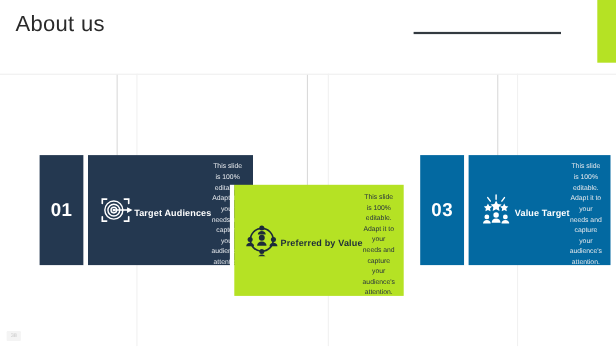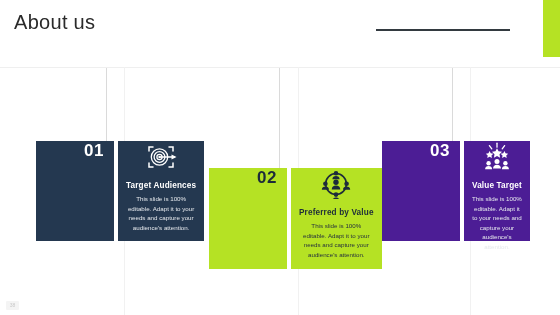--- a/index.html
+++ b/index.html
@@ -84,37 +84,36 @@
 
   
   .card {
     position: absolute;
     display: flex;
     align-items: stretch;
   }
   .card .num-panel {
     width: 40px;
     display: flex;
-    align-items: flex-start;
+    align-items: center;
     justify-content: center;
     flex: 0 0 40px;
-    padding-left: 38px;
   }
   .card .gap {
     width: 4px;
     flex: 0 0 4px;
     background: #ffffff;
   }
   .card .body-panel {
     flex: 1 1 auto;
     display: flex;
-    flex-direction: column;
+    flex-direction: row;
     align-items: center;
     justify-content: flex-start;
-    padding: 1px 8px 8px 8px;
+    padding: 17px 8px 8px 8px;
     box-sizing: border-box;
   }
   .num {
     font-size: 17px;
     font-weight: 700;
     letter-spacing: .5px;
   }
   .card-icon {
     display: block;
     margin-bottom: 5px;
@@ -161,21 +160,21 @@
   .card-2 .card-desc  { color: #27323d; }
 
   
   .card-3 {
     left: 382px;
     top: 141px;
     width: 142px;
     height: 100px;
   }
   .card-3 .num-panel,
-  .card-3 .body-panel { background: #4c1d95; }
+  .card-3 .body-panel { background: #0369a1; }
   .card-3 .num   { color: #ffffff; }
   .card-3 .card-title { color: #ffffff; }
   .card-3 .card-desc  { color: #e6e9ed; }
 
   
   .footer-badge {
     position: absolute;
     left: 6px;
     bottom: 5px;
     width: 13px;
@@ -231,23 +230,20 @@
           <path d="M15.5 15 H30.5" stroke="#ffffff" stroke-width="1.4" stroke-linecap="round"></path>
           <path d="M27.5 12.4 L32.5 15 L27.5 17.6 Z" fill="#ffffff"></path>
         </svg>
       </span>
       <div class="card-title">Target Audiences</div>
       <div class="card-desc">This slide is 100% editable. Adapt it to your needs and capture your audience's attention.</div>
     </div>
   </div>
 
   <div class="card card-2">
-    <div class="num-panel">
-      <span class="num">02</span>
-    </div>
     <div class="gap"></div>
     <div class="body-panel">
       <span class="card-icon">
         <svg width="34" height="30" viewBox="0 0 34 30">
           <circle cx="17" cy="15" r="10.4" fill="none" stroke="#1d2b3a" stroke-width="1.5"></circle>
           <g fill="#1d2b3a">
             <circle cx="17" cy="4.2" r="2.3"></circle>
             <path d="M13.4 10.2c0-2 1.6-3.2 3.6-3.2s3.6 1.2 3.6 3.2z"></path>
             <circle cx="17" cy="25.6" r="2.3"></circle>
             <path d="M13.4 31.6c0-2 1.6-3.2 3.6-3.2s3.6 1.2 3.6 3.2z"></path>

